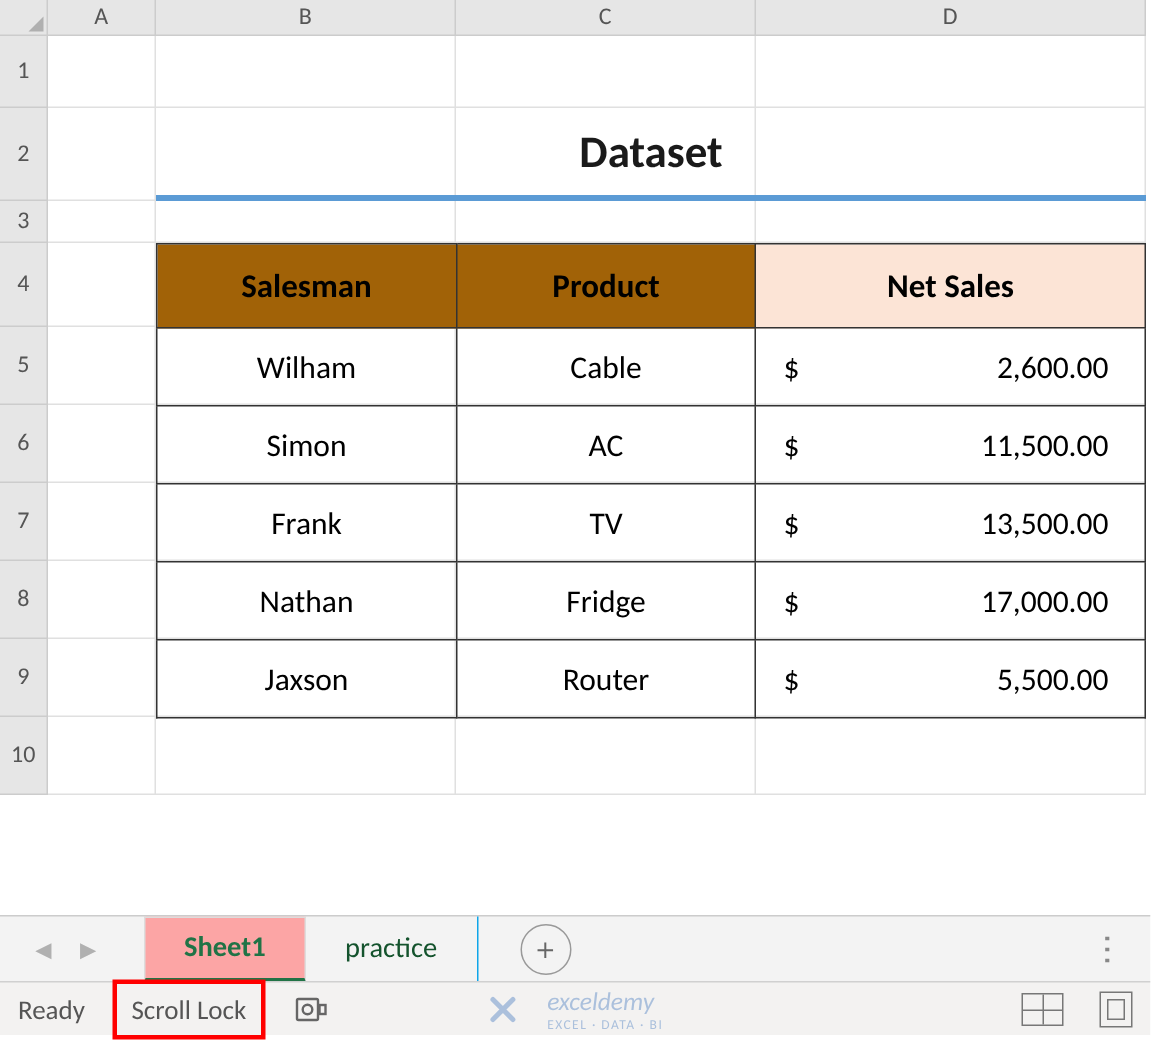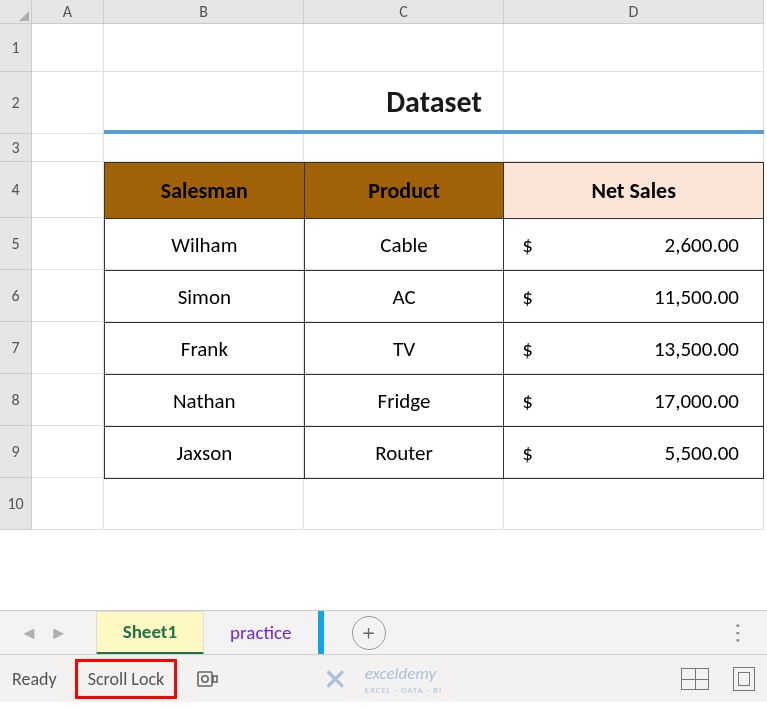--- a/index.html
+++ b/index.html
@@ -148,25 +148,25 @@
       color: #b0b0b0;
       font-size: 18px;
     }
     .tab-nav span { cursor: default; }
     .sheet-tab {
       padding: 0 26px;
       height: 44px;
       display: flex;
       align-items: center;
       font-size: 19px;
-      color: #6d28d9;
-      border-right: 6px solid #0ea5e9;
+      color: #14532d;
+      border-right: 1px solid #0ea5e9;
     }
     .sheet-tab.active {
-      background: #fef9c3;
+      background: #fca5a5;
       color: #217346;
       font-weight: 600;
       border-bottom: 3px solid #217346;
       border-top: 1px solid #dddddd;
       border-left: 1px solid #dddddd;
       border-right: 1px solid #dddddd;
     }
     .tab-add {
       width: 34px;
       height: 34px;
@@ -183,21 +183,21 @@
       margin-left: auto;
       margin-right: 18px;
       color: #888888;
       font-size: 22px;
       letter-spacing: -1px;
       transform: rotate(90deg);
     }
 
     
     .status-bar {
-      height: 48px;
+      height: 36px;
       background: #f3f2f1;
       border-top: 1px solid #d0d0d0;
       display: flex;
       align-items: center;
       padding: 0 12px;
       gap: 18px;
       font-size: 18px;
       color: #555555;
       position: relative;
     }

